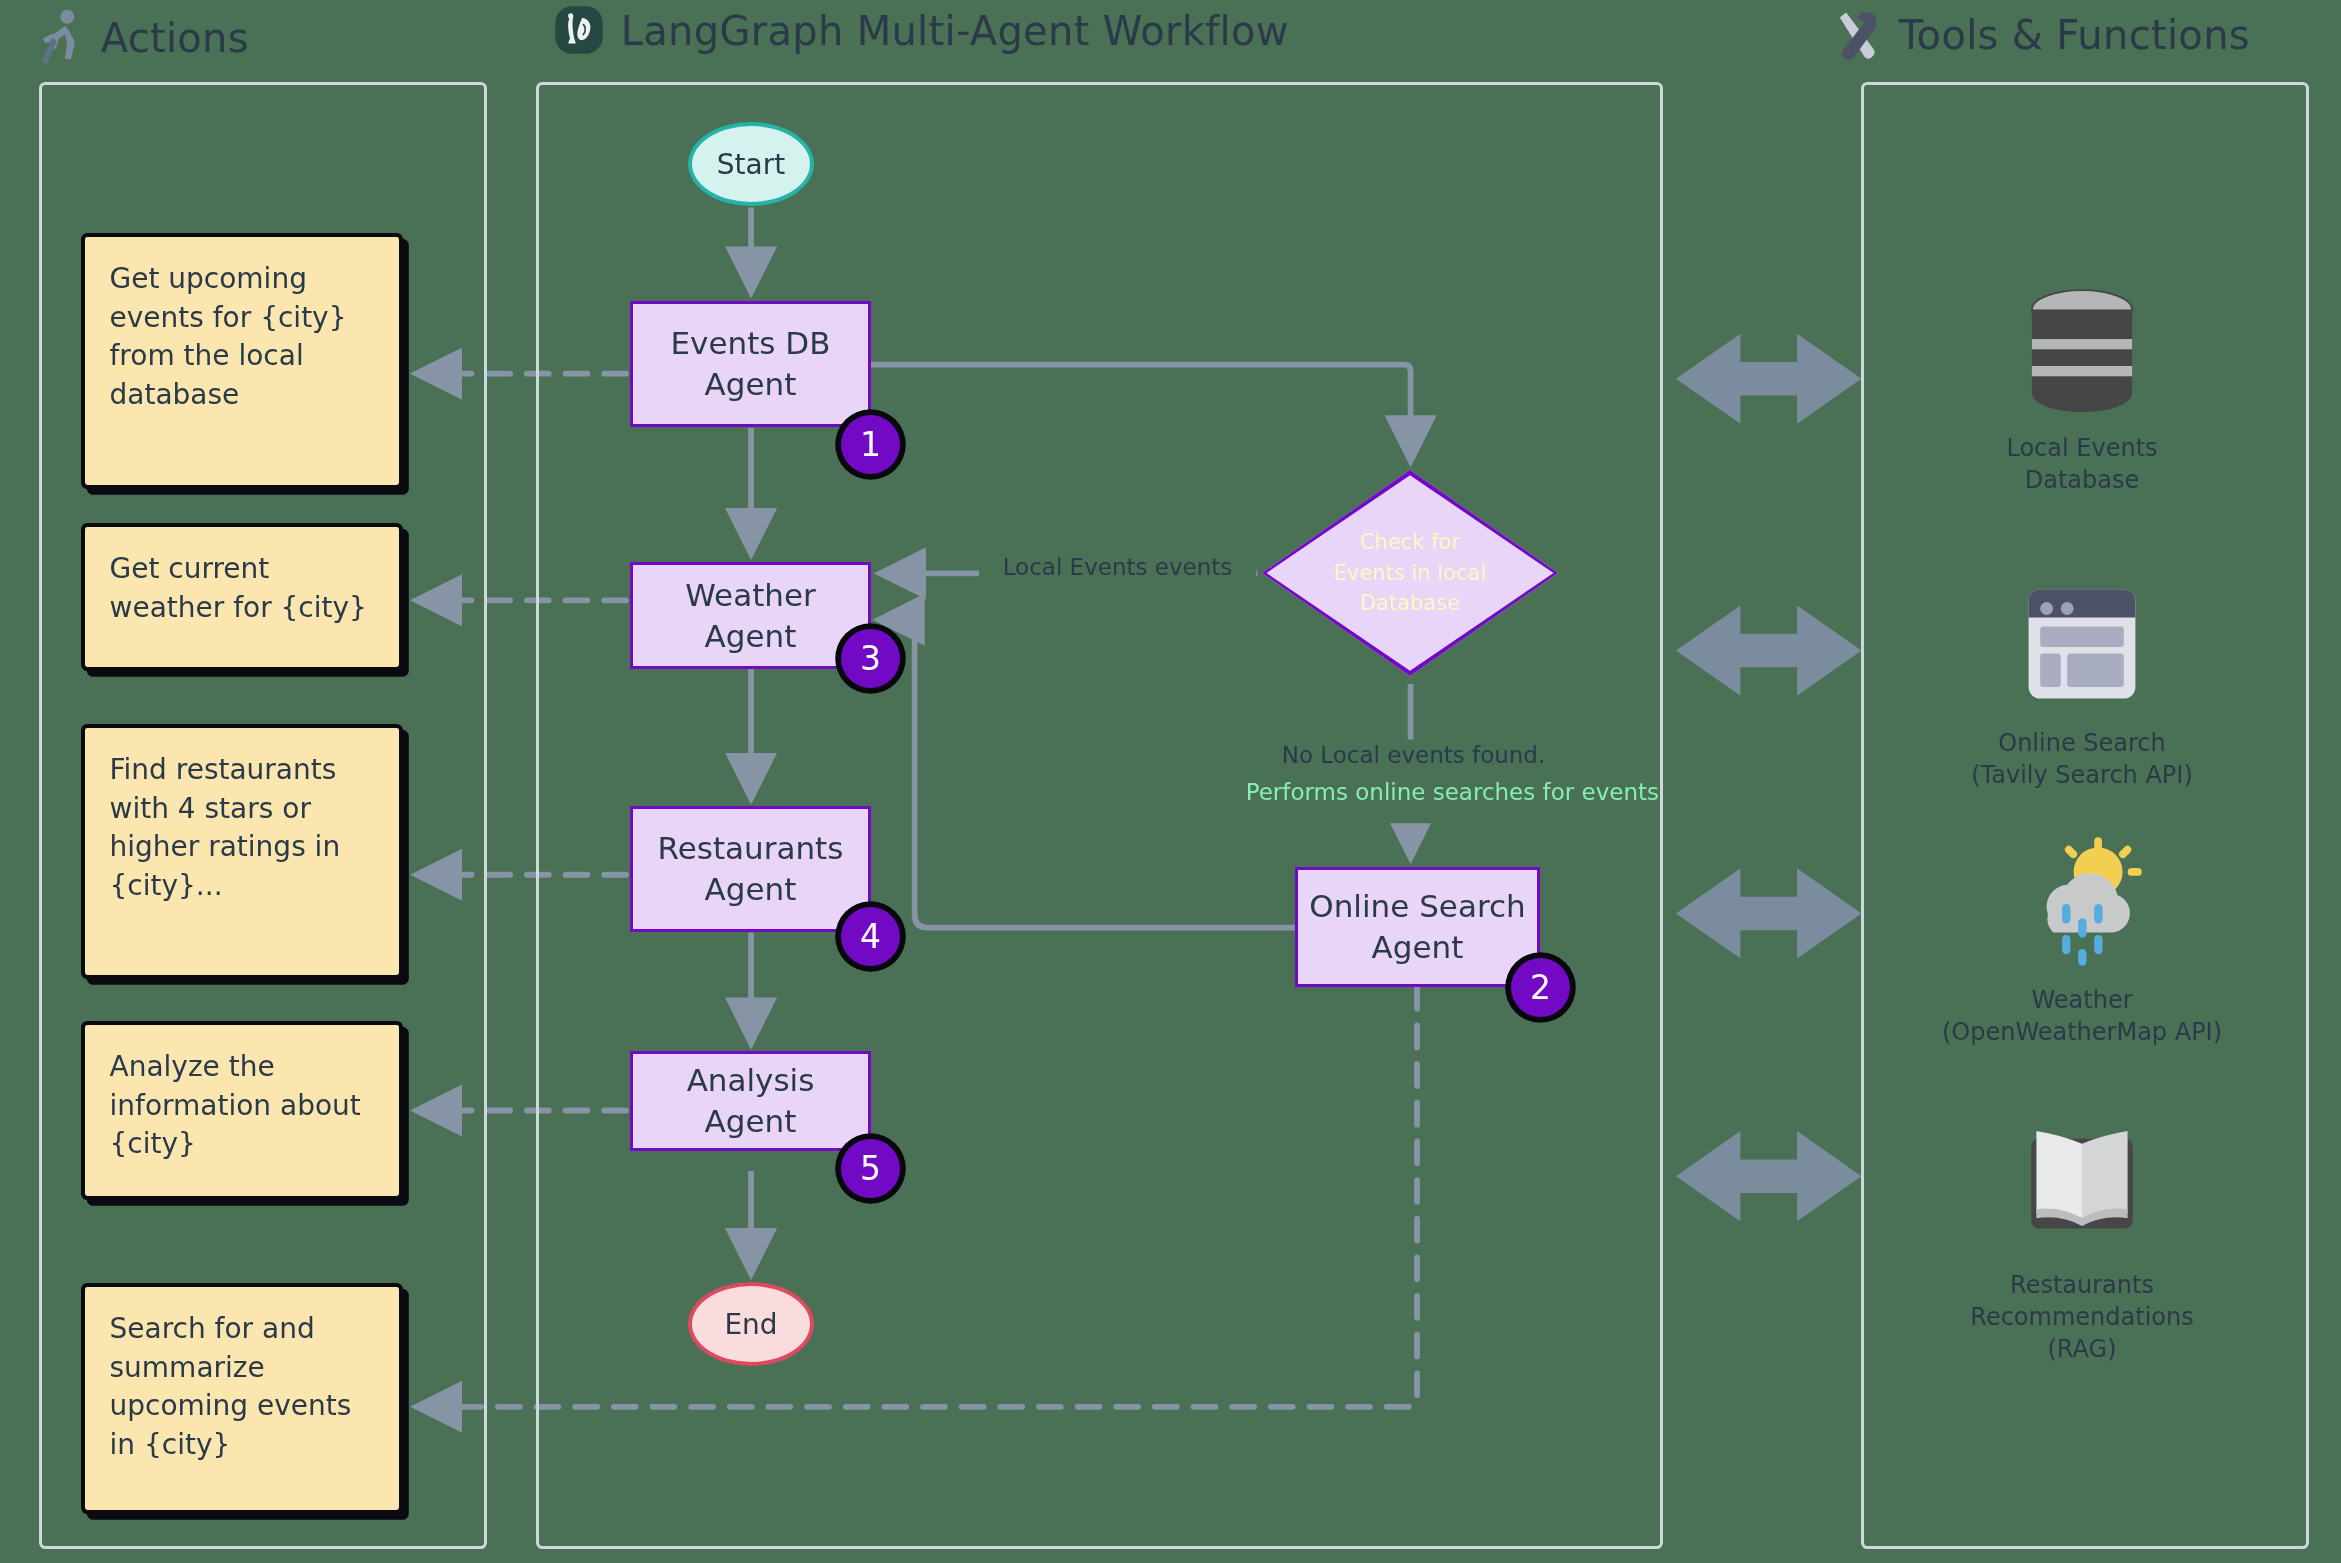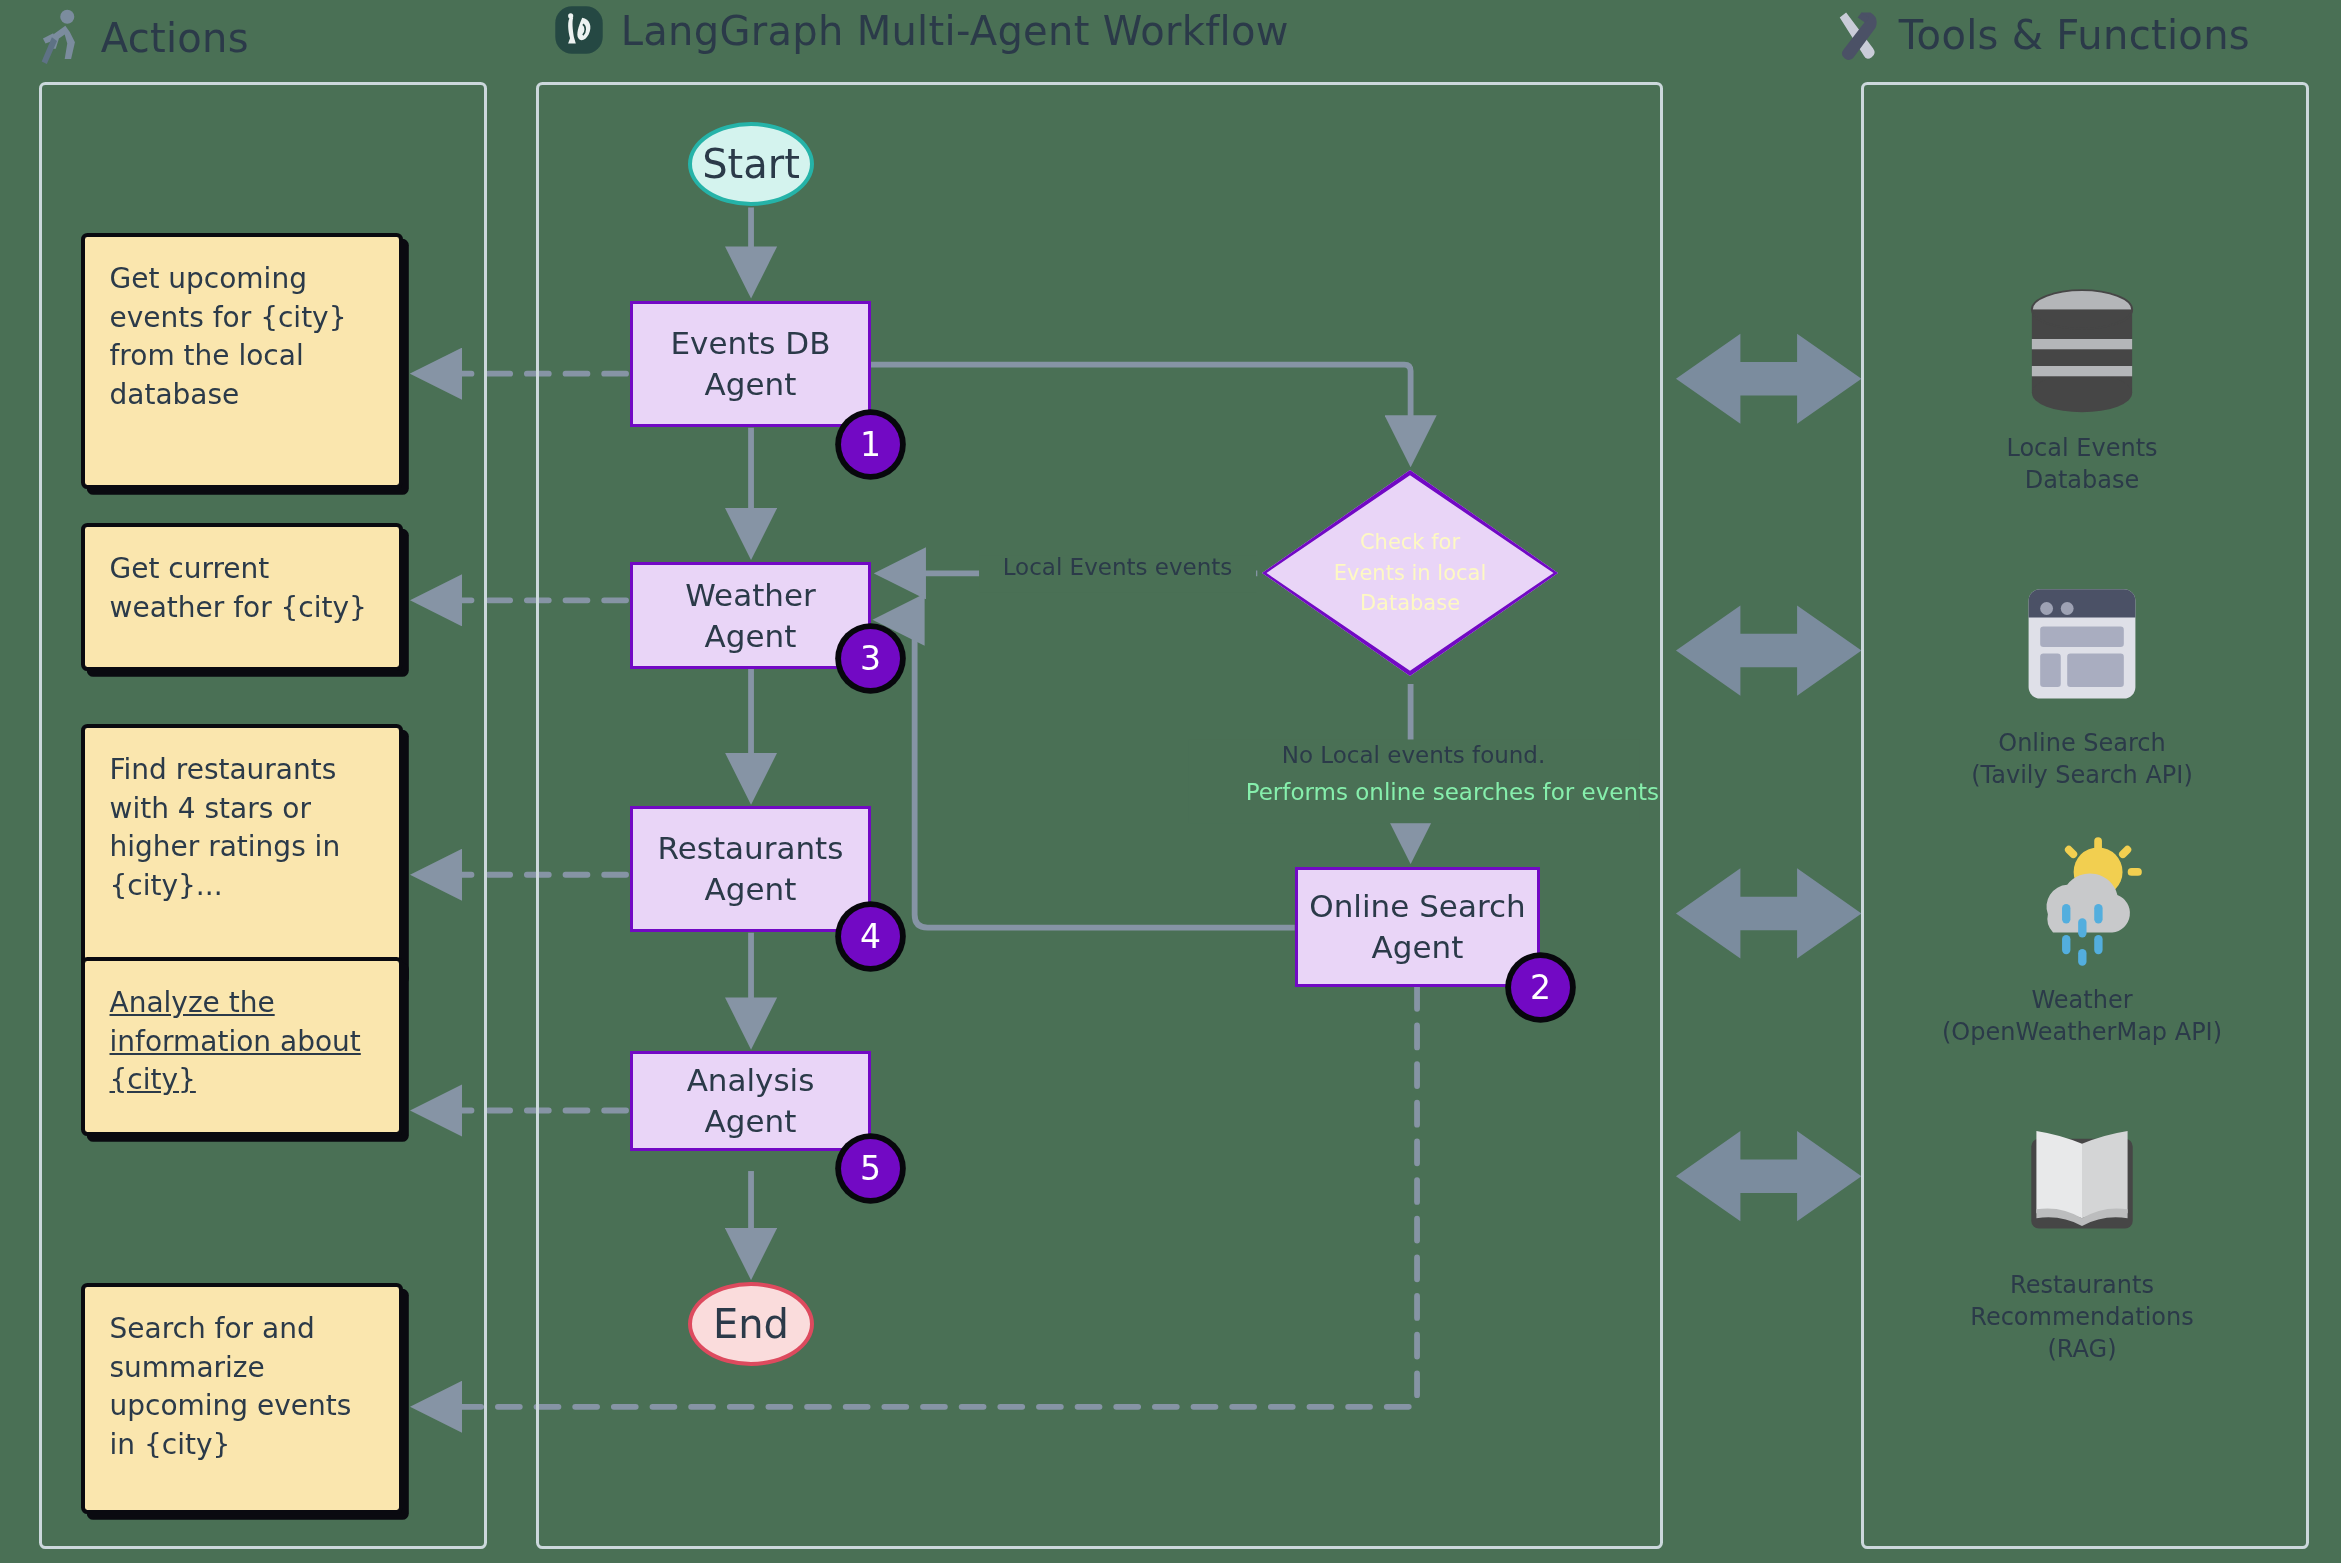--- a/index.html
+++ b/index.html
@@ -35,31 +35,31 @@
     position:absolute;left:81px;width:322px;
     background:#fae6ae;border:4.5px solid #0a0a10;border-radius:6.4px;
     box-shadow:5.8px 5.8px 0 0 #0a0a10;
     color:#2b3a49;font-size:28px;line-height:1.38;
     padding:23px 19.3px 13px 24.5px;box-sizing:border-box;
     font-family:"DejaVu Sans", sans-serif;
   }
   #act-0{top:233px;height:256px;}
   #act-1{top:523px;height:148px;}
   #act-2{top:724px;height:255px;}
-  #act-3{top:957px;height:179px;text-decoration:underline;}
+  #act-3{top:1021px;height:179px;}
   #act-4{top:1283px;height:231px;}
 
   
   .node{
     position:absolute;box-sizing:border-box;
     display:flex;align-items:center;justify-content:center;
     text-align:center;color:#2b3a49;
   }
   .terminal{
-    border-radius:50%;font-size:40px;text-align:right;
+    border-radius:50%;font-size:28px;text-align:right;
   }
   #node-start{left:688px;top:122px;width:126px;height:84px;
     background:#d4f3ee;border:4.5px solid #25b3a8;}
   #node-end{left:688px;top:1282px;width:126px;height:84px;
     background:#fadcdc;border:4.5px solid #dd4a5e;}
 
   .agent{
     background:#e9d5f7;border:3.9px solid #7209c4;
     font-size:31px;line-height:1.32;
   }

